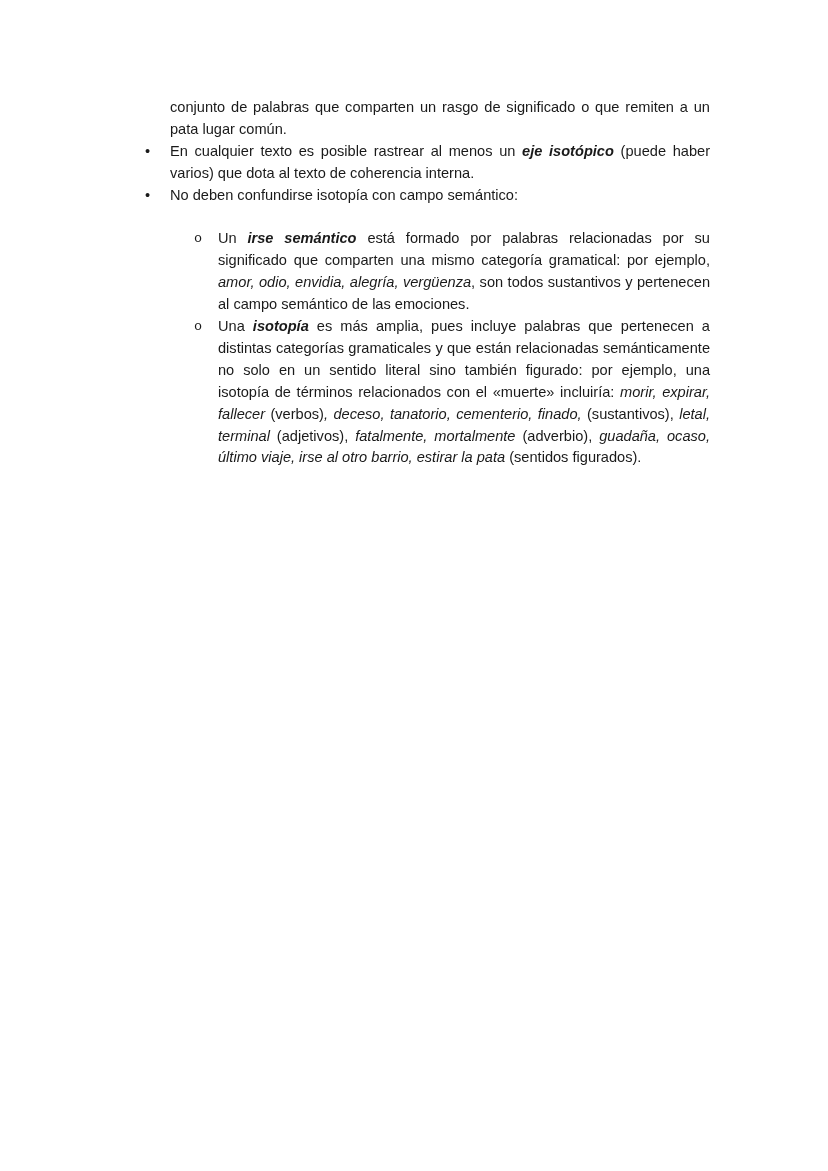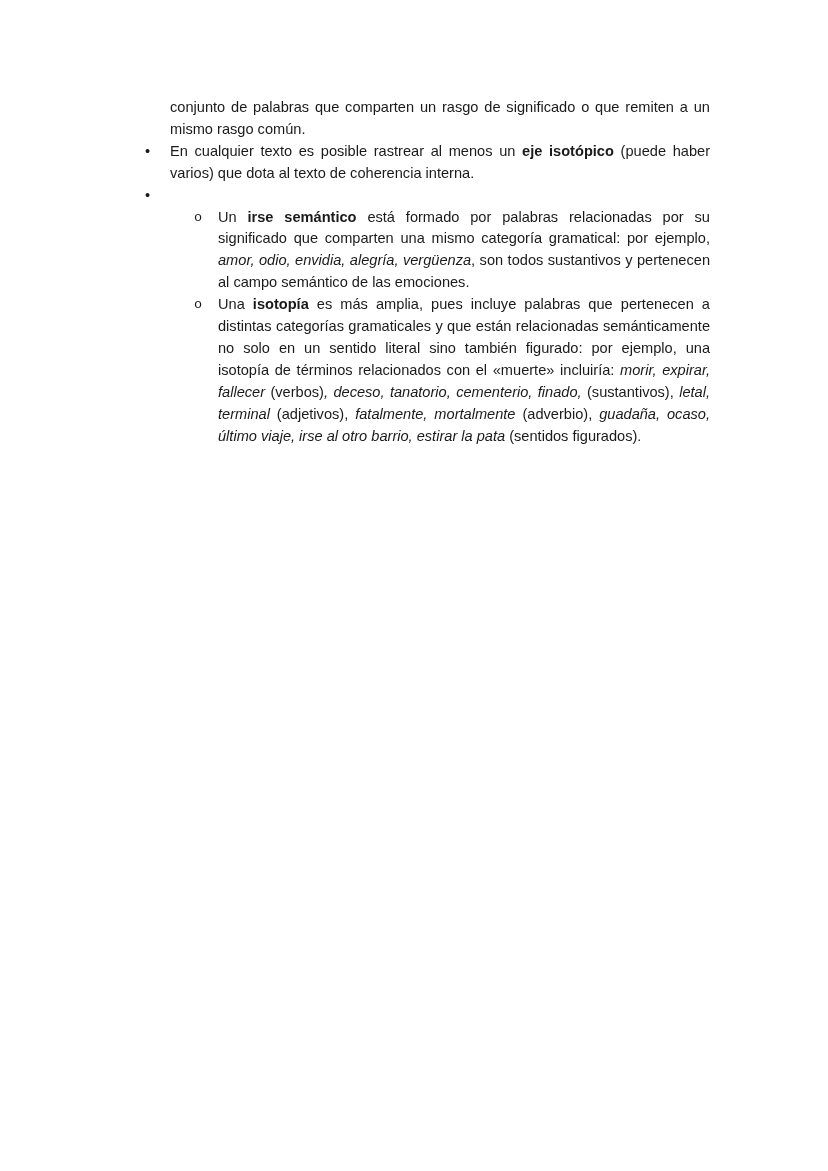--- a/index.html
+++ b/index.html
@@ -44,40 +44,41 @@
     margin-left: 48px;
   }
   .l2-item .marker {
     left: -24px;
     font-family: "Liberation Mono", monospace;
     font-size: 13.5px;
   }
   .l2-block {
     margin-top: 21.9px;
   }
-  b { font-weight: bold; }
+  b { font-weight: bold; font-style: italic; }
   i { font-style: italic; }
 </style>
 </head>
 <body>
 
 <div class="page">
   <div class="content">
 
-    <p class="para"><span>conjunto de palabras que comparten un rasgo de significado o que remiten a un mismo rasgo común.</span></p>
+    <p class="para"><span>conjunto de palabras que comparten un rasgo de significado o que remiten a un pata lugar común.</span></p>
 
     <div class="l1-block">
 
       <div class="li l1-item">
         <span class="marker">•</span>
         <span class="text"><span>En cualquier texto es posible rastrear al menos un </span><b>eje isotópico</b><span> (puede haber varios) que dota al texto de coherencia interna.</span></span>
       </div>
 
       <div class="li l1-item">
         <span class="marker">•</span>
+        <span class="text"><span>No deben confundirse isotopía con campo semántico:</span></span>
       </div>
 
       <div class="l2-block">
 
         <div class="li l2-item">
           <span class="marker">o</span>
           <span class="text"><span>Un </span><b>irse semántico</b><span> está formado por palabras relacionadas por su significado que comparten una mismo categoría gramatical: por ejemplo, </span><i>amor, odio, envidia, alegría, vergüenza</i><span>, son todos sustantivos y pertenecen al campo semántico de las emociones.</span></span>
         </div>
 
         <div class="li l2-item">

